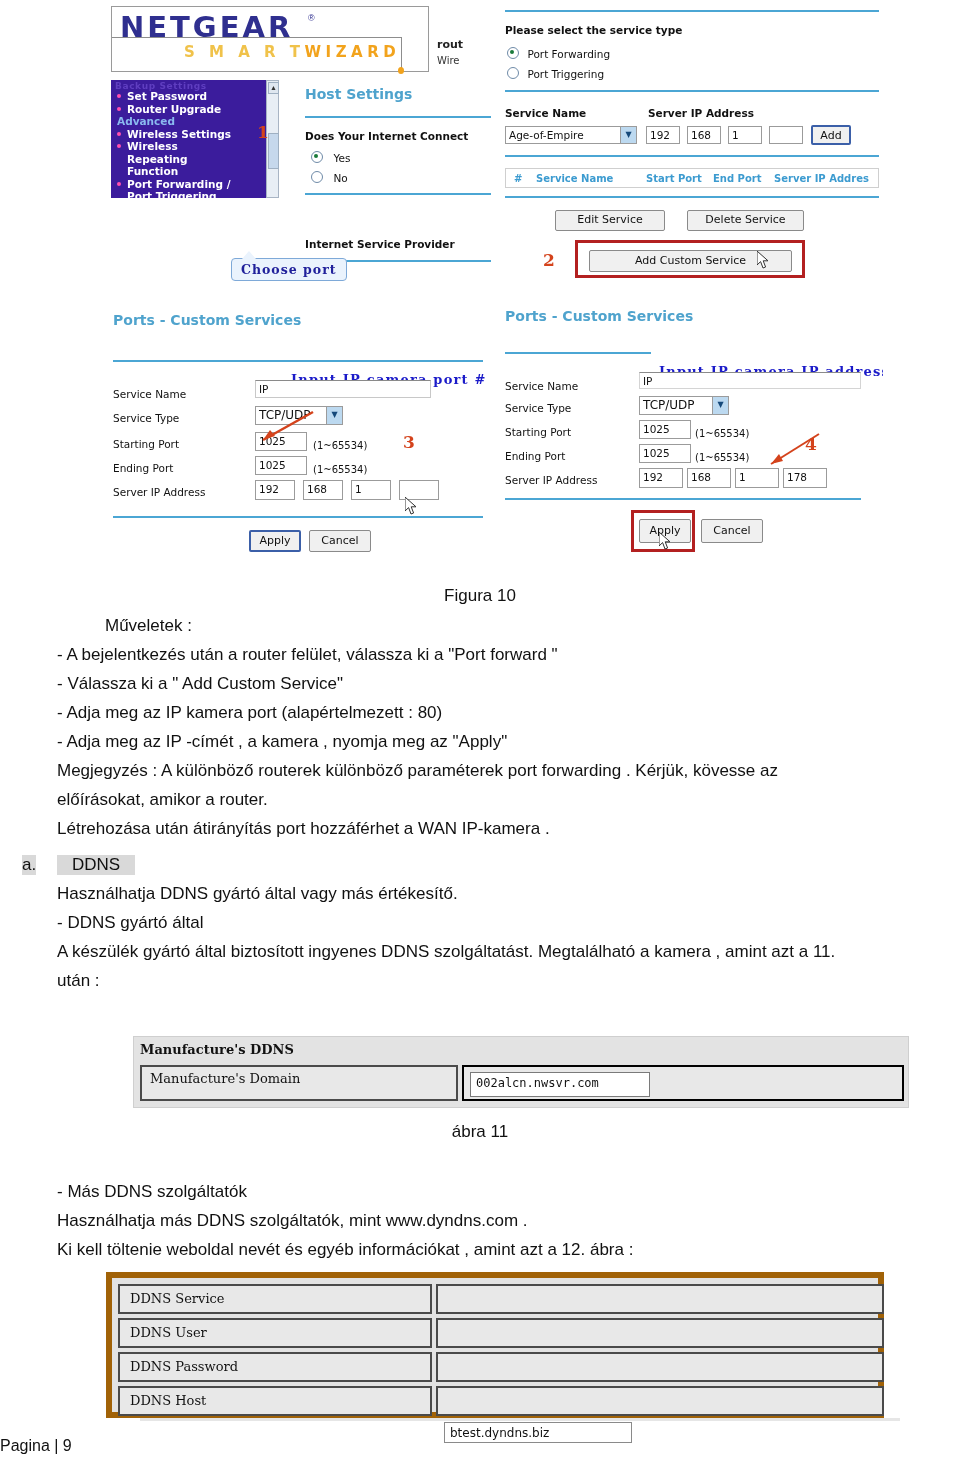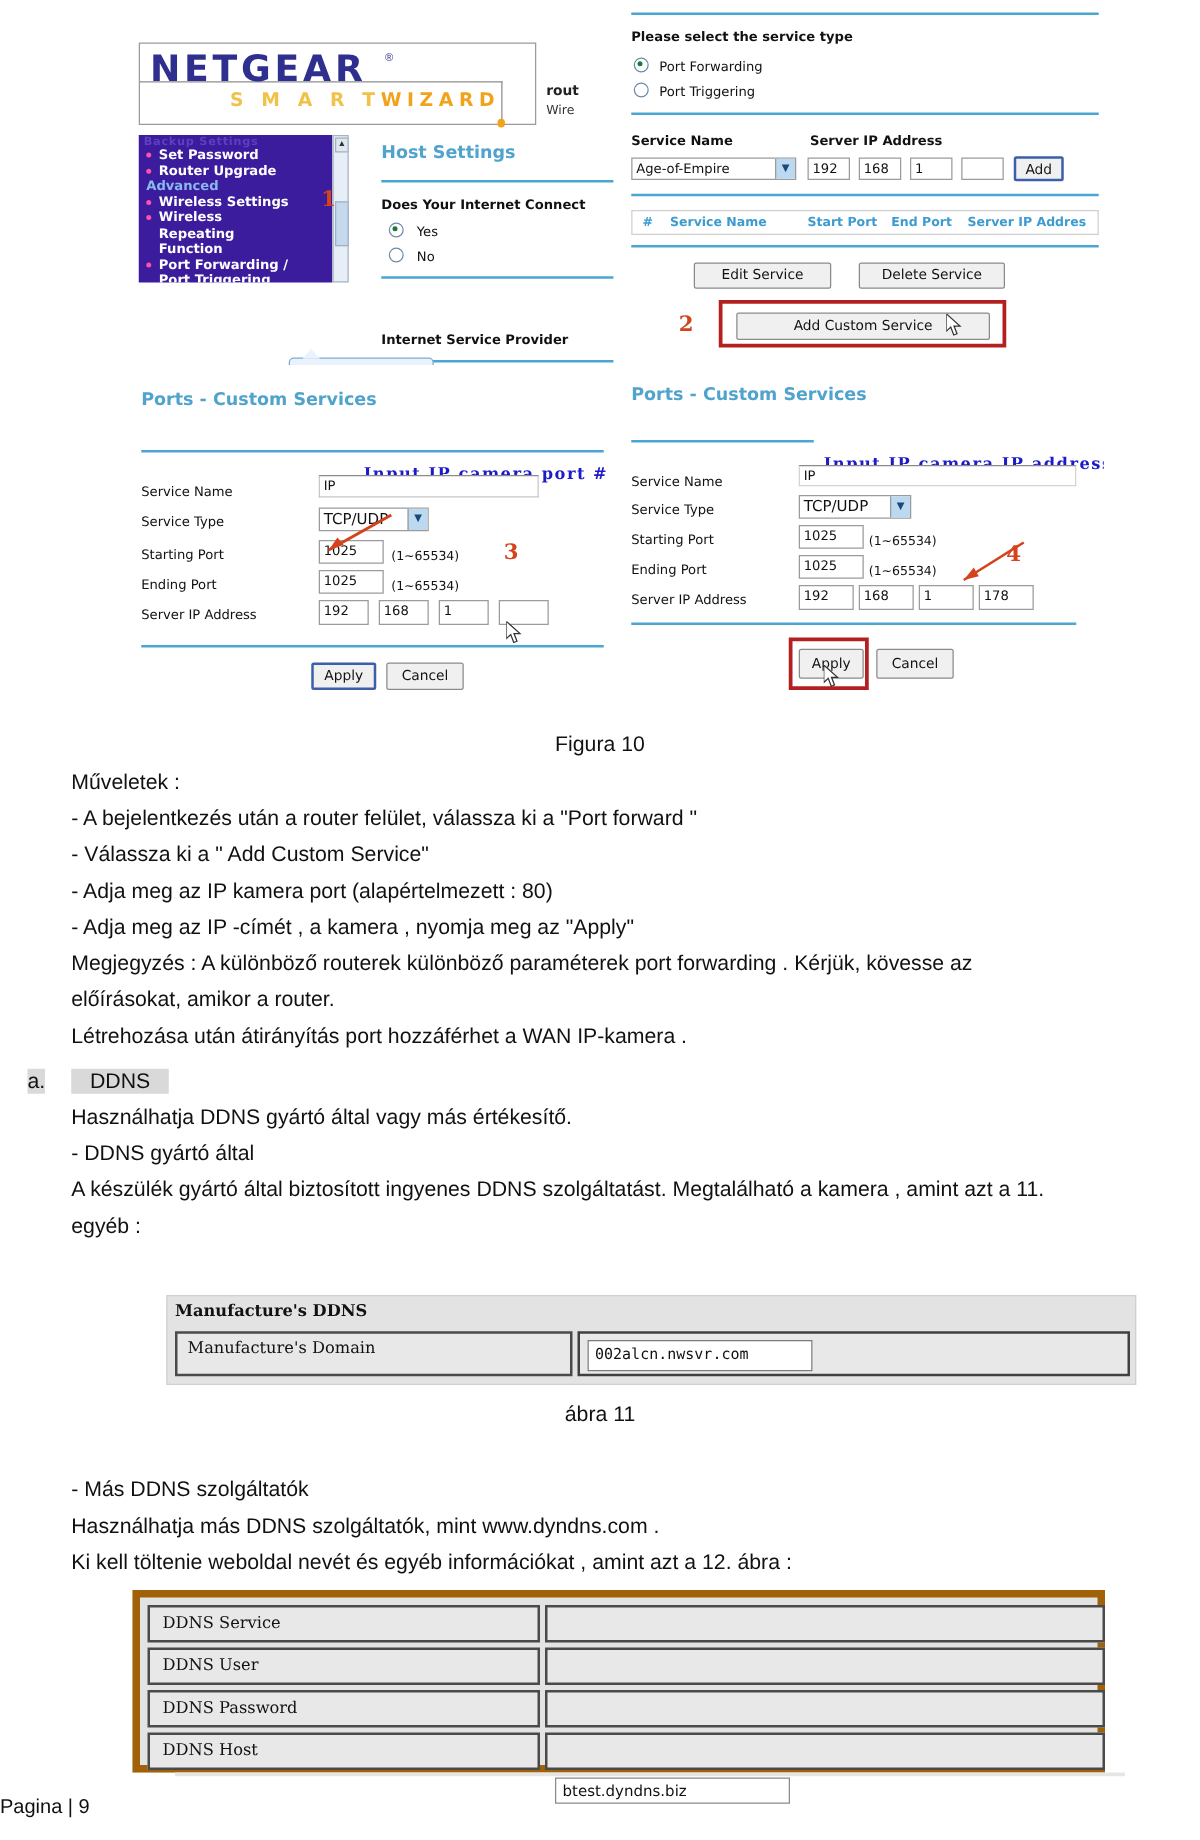--- a/index.html
+++ b/index.html
@@ -19,21 +19,21 @@
   
   .fig10 {
     position: absolute;
     left: 105px;
     top: 0px;
     width: 778px;
     height: 578px;
     background: #fff;
   }
   .quad { position: absolute; background:#fff; overflow:hidden; }
-  .q1 { left: 0px;   top: 0px;   width: 386px; height: 292px; margin-top: 28px; }
+  .q1 { left: 0px;   top: 0px;   width: 386px; height: 292px; }
   .q2 { left: 386px; top: 0px;   width: 392px; height: 292px; }
   .q3 { left: 0px;   top: 292px; width: 386px; height: 286px; }
   .q4 { left: 386px; top: 292px; width: 392px; height: 286px; }
 
   
   .ng-box {
     position:absolute; left:6px; top:6px; width:318px; height:66px;
     border:1px solid #9a9a9a; background:#fff; box-sizing:border-box;
   }
   .ng-word {
@@ -206,21 +206,21 @@
   .f11-title {
     position:absolute; left:6px; top:5px;
     font-family:"DejaVu Serif", serif; font-weight:bold; font-size:13px; color:#111;
   }
   .f11-cell {
     position:absolute; background:#e8e8e8; border:2px solid #4a4a4a; box-sizing:border-box;
     font-family:"DejaVu Serif", serif; font-size:13px; color:#111;
     padding:4px 8px;
   }
   .f11-right {
-    position:absolute; background:#e8e8e8; border:2px solid #404040; box-sizing:border-box;
+    position:absolute; background:#e8e8e8; border:2px solid #000000; box-sizing:border-box;
   }
   .f11-input {
     position:absolute; background:#fff; border:1px solid #7a7a7a; box-sizing:border-box;
     font-family:"DejaVu Sans Mono", monospace; font-size:12px; color:#111;
     padding:3px 5px;
   }
 
   
   .fig12 {
     position:absolute; left:106px; top:1272px; width:778px; height:146px;
@@ -458,36 +458,36 @@
     <div class="cursor" style="left:168px; top:240px;">
       <svg width="14" height="18" viewBox="0 0 14 18">
           <path d="M0 0 L0 14 L3.6 10.6 L6 17 L8.6 16 L6.2 9.8 L11 9.8 Z" fill="#fff" stroke="#333" stroke-width="1"></path>
         </svg>
     </div>
   </div>
 </div>
 
 <div class="caption" style="top:586px;">Figura 10</div>
 
-<div class="body-line" style="top:616px;">Műveletek :</div>
+<div class="body-line" style="top:616px;margin-left:48px;">Műveletek :</div>
 <div class="body-line" style="top:645px;">- A bejelentkezés után a router felület, válassza ki a "Port forward "</div>
 <div class="body-line" style="top:674px;">- Válassza ki a " Add Custom Service"</div>
 <div class="body-line" style="top:703px;">- Adja meg az IP kamera port (alapértelmezett : 80)</div>
 <div class="body-line" style="top:732px;">- Adja meg az IP -címét , a kamera , nyomja meg az "Apply"</div>
 <div class="body-line" style="top:761px;">Megjegyzés : A különböző routerek különböző paraméterek port forwarding . Kérjük, kövesse az</div>
 <div class="body-line" style="top:790px;">előírásokat, amikor a router.</div>
 <div class="body-line" style="top:819px;">Létrehozása után átirányítás port hozzáférhet a WAN IP-kamera .</div>
 
 <div class="list-marker hl" style="top:855px;">a.</div>
 <div class="body-line hl" style="top:855px; padding:0 15px;">DDNS</div>
 
 <div class="body-line" style="top:884px;">Használhatja DDNS gyártó által vagy más értékesítő.</div>
 <div class="body-line" style="top:913px;">- DDNS gyártó által</div>
 <div class="body-line" style="top:942px;">A készülék gyártó által biztosított ingyenes DDNS szolgáltatást. Megtalálható a kamera , amint azt a 11.</div>
-<div class="body-line" style="top:971px;">egyéb :</div>
+<div class="body-line" style="top:971px;">után :</div>
 
 <div class="fig11">
   <div class="f11-title">Manufacture's DDNS</div>
   <div class="f11-cell" style="left:6px; top:28px; width:318px; height:36px;">Manufacture's Domain</div>
   <div class="f11-right" style="left:328px; top:28px; width:442px; height:36px;">
     <div class="f11-input" style="left:6px; top:5px; width:180px; height:25px;">002alcn.nwsvr.com</div>
   </div>
 </div>
 
 <div class="caption" style="top:1122px;">ábra 11</div>

